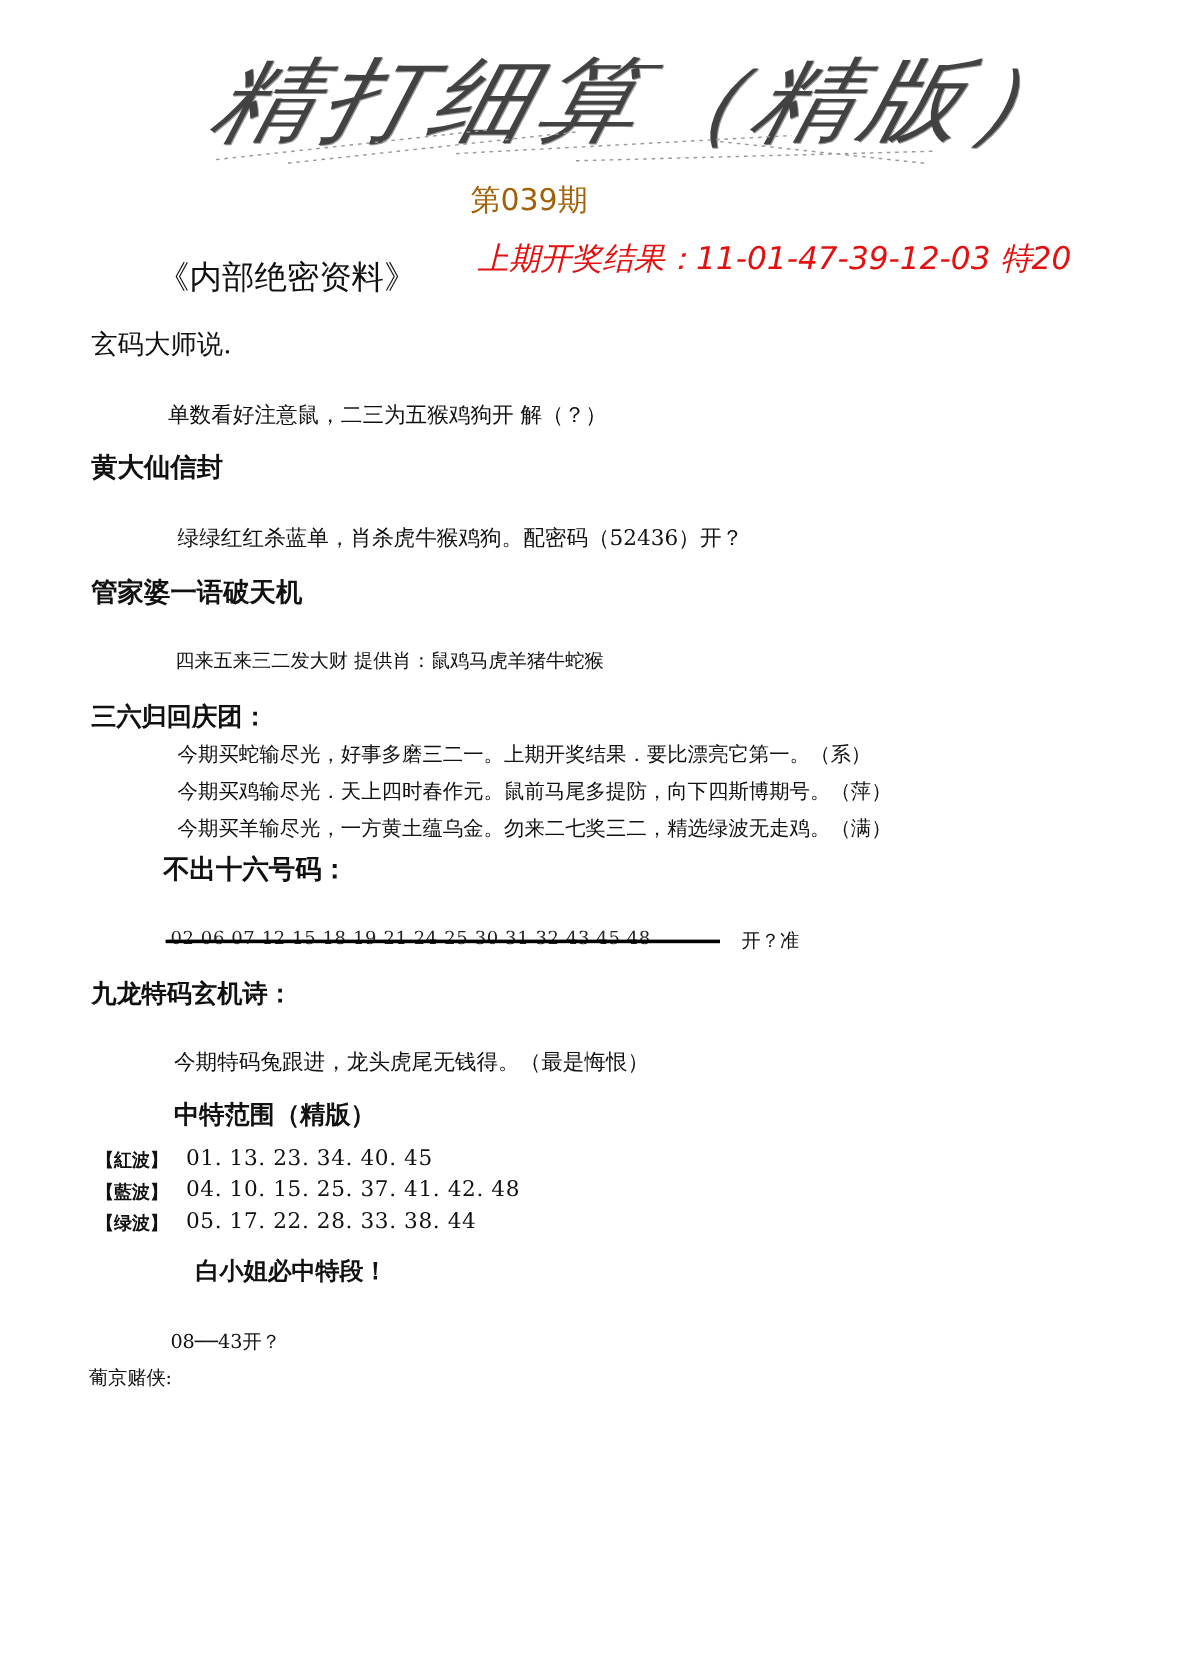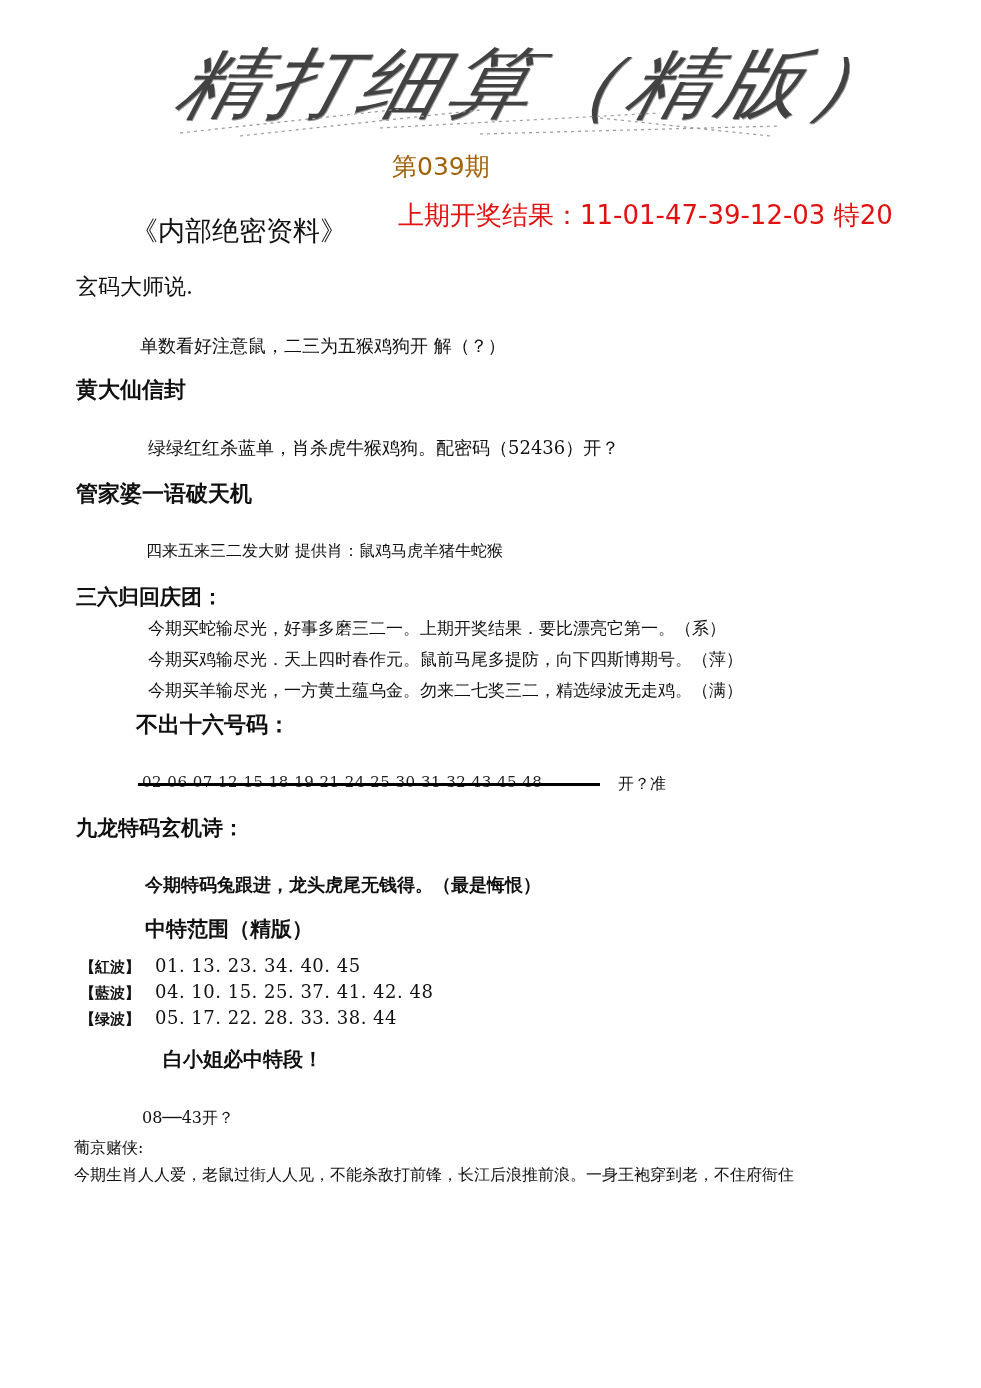--- a/index.html
+++ b/index.html
@@ -3,21 +3,21 @@
 <meta charset="utf-8">
 <style>
   html, body { margin: 0; padding: 0; background: #ffffff; }
   body { width: 981px; height: 1388px; position: relative; overflow: hidden; color: #111; font-family: "DejaVu Serif", serif; }
   .abs { position: absolute; white-space: nowrap; }
   .banner { left: 180px; top: 28px; width: 600px; height: 110px; }
   .banner-text { left: 0; top: 0; width: 600px; height: 110px; font-family: "DejaVu Serif", serif; font-size: 84px; font-style: italic; color: #222; letter-spacing: 6px; transform: skewX(-14deg) scaleY(0.92); opacity: 0.85; line-height: 110px; text-shadow: 1px 1px 0 #888; }
   .banner-lines { position: absolute; left: 0; top: 60px; width: 600px; height: 50px; }
   .issue { left: 392px; top: 150px; font-family: "DejaVu Sans", sans-serif; font-size: 25px; color: #a16207; }
   .doc-title { left: 115px; top: 213px; font-family: "DejaVu Serif", serif; font-size: 27px; color: #111; margin-left: 16px; }
-  .last-result { left: 398px; top: 198px; font-family: "DejaVu Sans", sans-serif; font-size: 26px; color: #e31010; }
+  .last-result { left: 398px; top: 198px; font-family: "DejaVu Sans", sans-serif; font-size: 26px; color: #e31010; font-style: italic; }
   .heading { font-family: "DejaVu Sans", sans-serif; font-size: 21px; font-weight: bold; color: #111; }
   .body-text { font-family: "DejaVu Serif", serif; font-size: 18px; color: #111; }
   .small-text { font-family: "DejaVu Serif", serif; font-size: 16px; color: #111; }
   .strike-nums { left: 142px; top: 773px; font-family: "DejaVu Serif", serif; font-size: 15px; color: #222; letter-spacing: 0.5px; }
   .strike-line { left: 138px; top: 783px; width: 462px; height: 3px; background: #000; }
   .wave-label { font-family: "DejaVu Sans", sans-serif; font-size: 15px; font-weight: bold; color: #111; }
   .wave-nums { font-family: "DejaVu Serif", serif; font-size: 18px; color: #111; letter-spacing: 0.5px; }
   .para { left: 74px; top: 1163px; width: 880px; font-family: "DejaVu Serif", serif; font-size: 16px; line-height: 23px; color: #111; white-space: normal; }
   .para span { display: block; white-space: nowrap; }
 </style>
@@ -48,29 +48,28 @@
 <div class="abs body-text" style="left:148px;top:617px;font-size:17px;">今期买蛇输尽光，好事多磨三二一。上期开奖结果．要比漂亮它第一。（系）</div>
 <div class="abs body-text" style="left:148px;top:648px;font-size:17px;">今期买鸡输尽光．天上四时春作元。鼠前马尾多提防，向下四斯博期号。（萍）</div>
 <div class="abs body-text" style="left:148px;top:679px;font-size:17px;">今期买羊输尽光，一方黄土蕴乌金。勿来二七奖三二，精选绿波无走鸡。（满）</div>
 
 <div class="abs heading" style="left:136px;top:710px;font-size:22px;">不出十六号码：</div>
 <div class="abs strike-nums">02 06 07 12 15 18 19 21 24 25 30 31 32 43 45 48</div>
 <div class="abs strike-line"></div>
 <div class="abs small-text" style="left:618px;top:774px;">开？准</div>
 
 <div class="abs heading" style="left:76px;top:814px;font-size:21px;">九龙特码玄机诗：</div>
-<div class="abs body-text" style="left:145px;top:873px;font-weight:bold;">今期特码兔跟进，龙头虎尾无钱得。（最是悔恨）</div>
+<div class="abs body-text" style="left:145px;top:873px;">今期特码兔跟进，龙头虎尾无钱得。（最是悔恨）</div>
 
 <div class="abs heading" style="left:145px;top:915px;font-size:21px;">中特范围（精版）</div>
 <div class="abs wave-label" style="left:80px;top:958px;">【紅波】</div>
 <div class="abs wave-nums" style="left:155px;top:955px;">01. 13. 23. 34. 40. 45</div>
 <div class="abs wave-label" style="left:80px;top:984px;">【藍波】</div>
 <div class="abs wave-nums" style="left:155px;top:981px;">04. 10. 15. 25. 37. 41. 42. 48</div>
 <div class="abs wave-label" style="left:80px;top:1010px;">【绿波】</div>
 <div class="abs wave-nums" style="left:155px;top:1007px;">05. 17. 22. 28. 33. 38. 44</div>
 
 <div class="abs heading" style="left:163px;top:1046px;font-size:20px;">白小姐必中特段！</div>
 <div class="abs small-text" style="left:142px;top:1108px;">08──43开？</div>
 
 <div class="abs small-text" style="left:74px;top:1138px;">葡京赌侠:</div>
 <div class="abs para">
-  <span>今期生肖人人爱，老鼠过街人人见，不能杀敌打前锋，长江后浪推前浪。一身王袍穿到老，不住府衙住</span>
 </div>
 
 </body></html>

